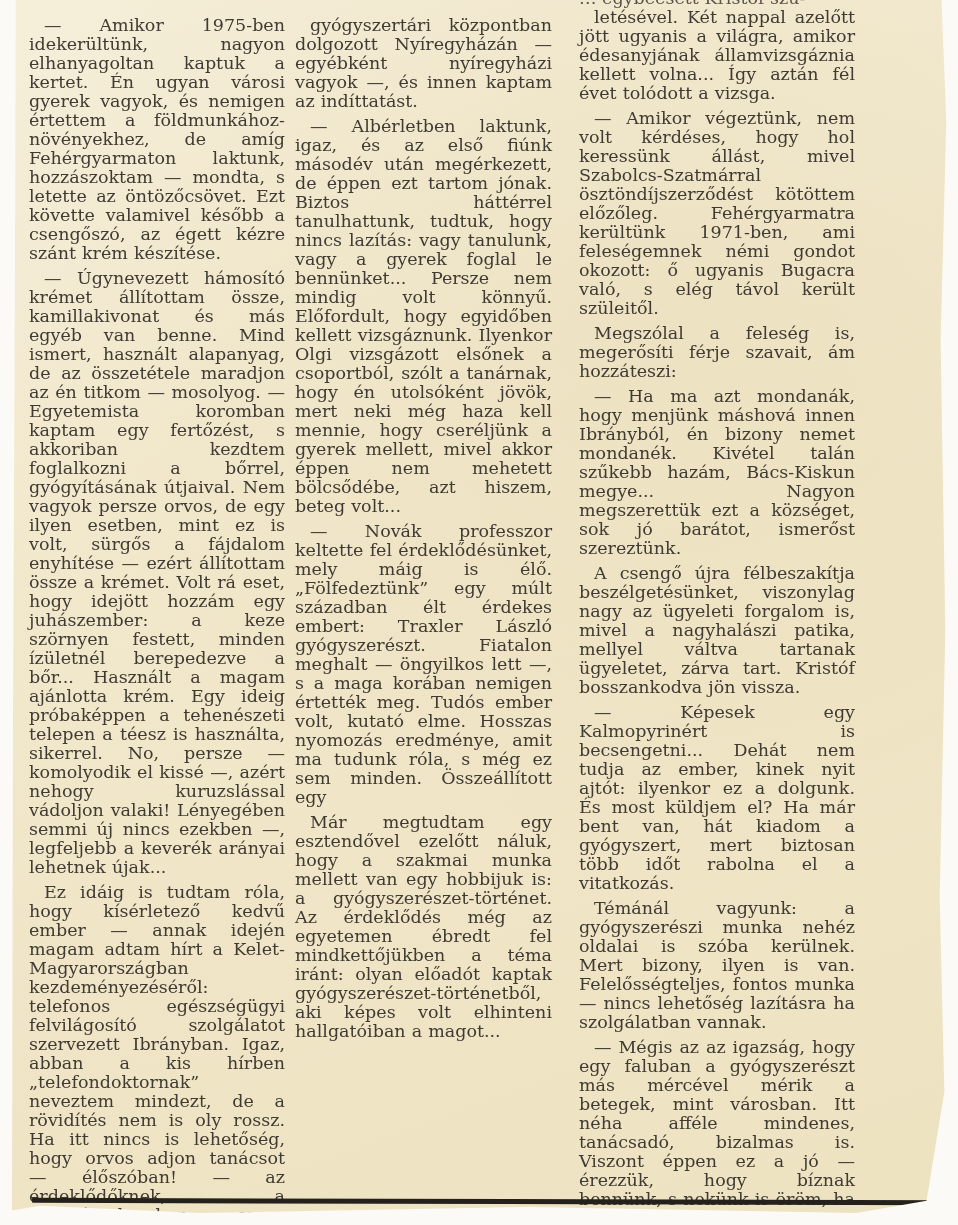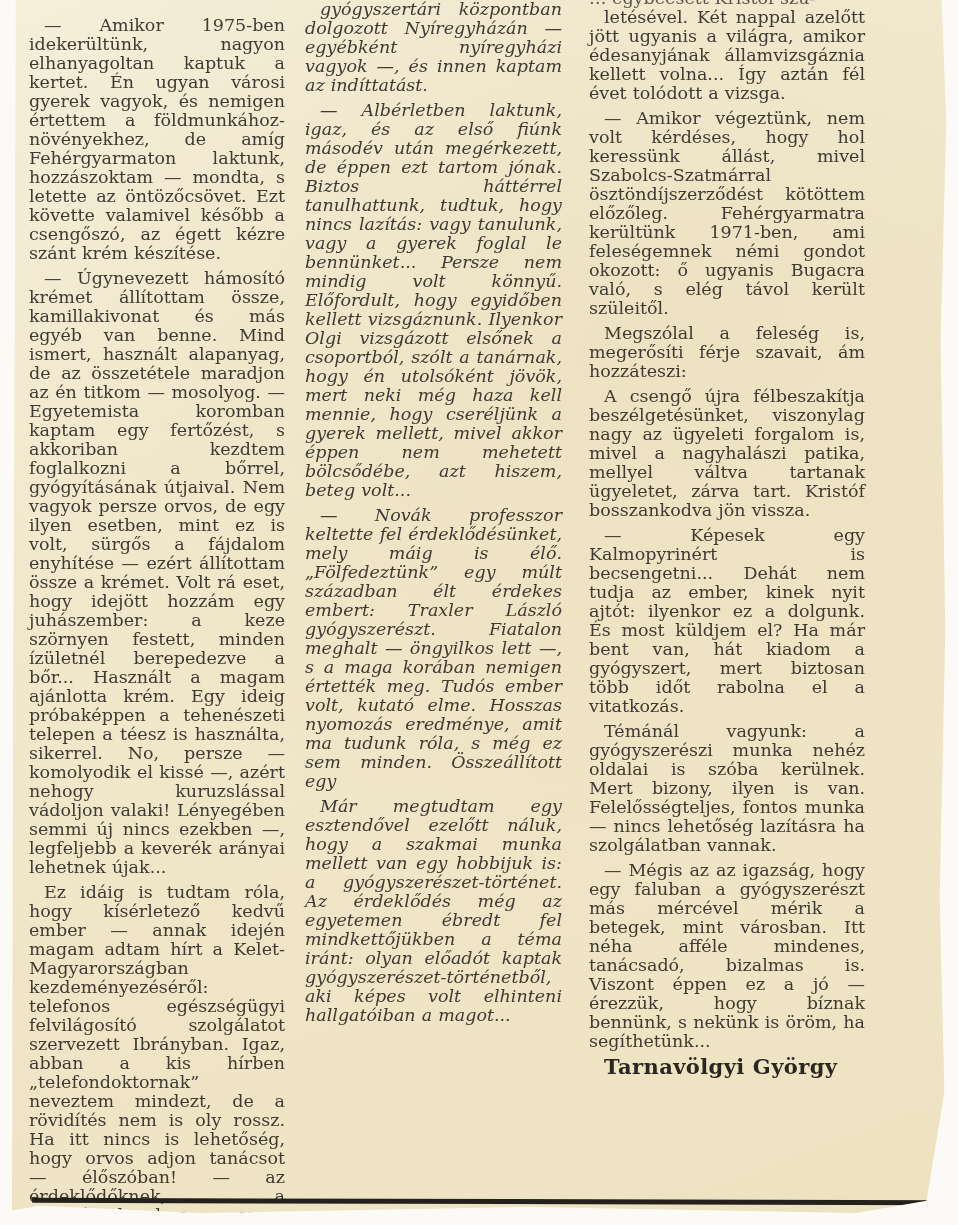--- a/index.html
+++ b/index.html
@@ -32,21 +32,21 @@
     font-size: 17.5px;
     line-height: 19px;
   }
   .columns {
     display: flex;
     align-items: flex-start;
     padding-left: 17px;
   }
   .col { text-align: justify; }
   .col-left  { width: 256px; padding-top: 16px; }
-  .col-mid   { width: 257px; margin-left: 20px; padding-top: 0; font-style: italic; }
+  .col-mid   { width: 257px; margin-left: 10px; padding-top: 16px; }
   .col-right { width: 276px; margin-left: 27px; padding-top: 0; }
   .col p {
     margin: 0 0 6px 0;
     text-indent: 15px;
     text-align: justify;
     word-spacing: 0.5px;
   }
   .clipped-line {
     height: 8px;
     overflow: hidden;
@@ -98,20 +98,21 @@
       <p>Már megtudtam egy esztendővel ezelőtt náluk, hogy a szakmai munka mellett van egy hobbijuk is: a gyógyszerészet-történet. Az érdeklődés még az egyetemen ébredt fel mindkettőjükben a téma iránt: olyan előadót kaptak gyógyszerészet-történetből, aki képes volt elhinteni hallgatóiban a magot...</p>
     </div>
 
     <div class="col col-right">
       <div class="clipped-line">
         <span>… egybeesett Kristóf szü-</span>
       </div>
       <p>letésével. Két nappal azelőtt jött ugyanis a világra, amikor édesanyjának államvizsgáznia kellett volna... Így aztán fél évet tolódott a vizsga.</p>
       <p>— Amikor végeztünk, nem volt kérdéses, hogy hol keressünk állást, mivel Szabolcs-Szatmárral ösztöndíjszerződést kötöttem előzőleg. Fehérgyarmatra kerültünk 1971-ben, ami feleségemnek némi gondot okozott: ő ugyanis Bugacra való, s elég távol került szüleitől.</p>
       <p>Megszólal a feleség is, megerősíti férje szavait, ám hozzáteszi:</p>
+      <p>— Ha ma azt mondanák, hogy menjünk máshová innen Ibrányból, én bizony nemet mondanék. Kivétel talán szűkebb hazám, Bács-Kiskun megye... Nagyon megszerettük ezt a községet, sok jó barátot, ismerőst szereztünk.</p>
       <p>A csengő újra félbeszakítja beszélgetésünket, viszonylag nagy az ügyeleti forgalom is, mivel a nagyhalászi patika, mellyel váltva tartanak ügyeletet, zárva tart. Kristóf bosszankodva jön vissza.</p>
       <p>— Képesek egy Kalmopyrinért is becsengetni... Dehát nem tudja az ember, kinek nyit ajtót: ilyenkor ez a dolgunk. És most küldjem el? Ha már bent van, hát kiadom a gyógyszert, mert biztosan több időt rabolna el a vitatkozás.</p>
       <p>Témánál vagyunk: a gyógyszerészi munka nehéz oldalai is szóba kerülnek. Mert bizony, ilyen is van. Felelősségteljes, fontos munka — nincs lehetőség lazításra ha szolgálatban vannak.</p>
       <p>— Mégis az az igazság, hogy egy faluban a gyógyszerészt más mércével mérik a betegek, mint városban. Itt néha afféle mindenes, tanácsadó, bizalmas is. Viszont éppen ez a jó — érezzük, hogy bíznak bennünk, s nekünk is öröm, ha segíthetünk...</p>
       <p class="signature">Tarnavölgyi György</p>
     </div>
 
   </div>
   <div class="bottom-rule"></div>
 </div>

